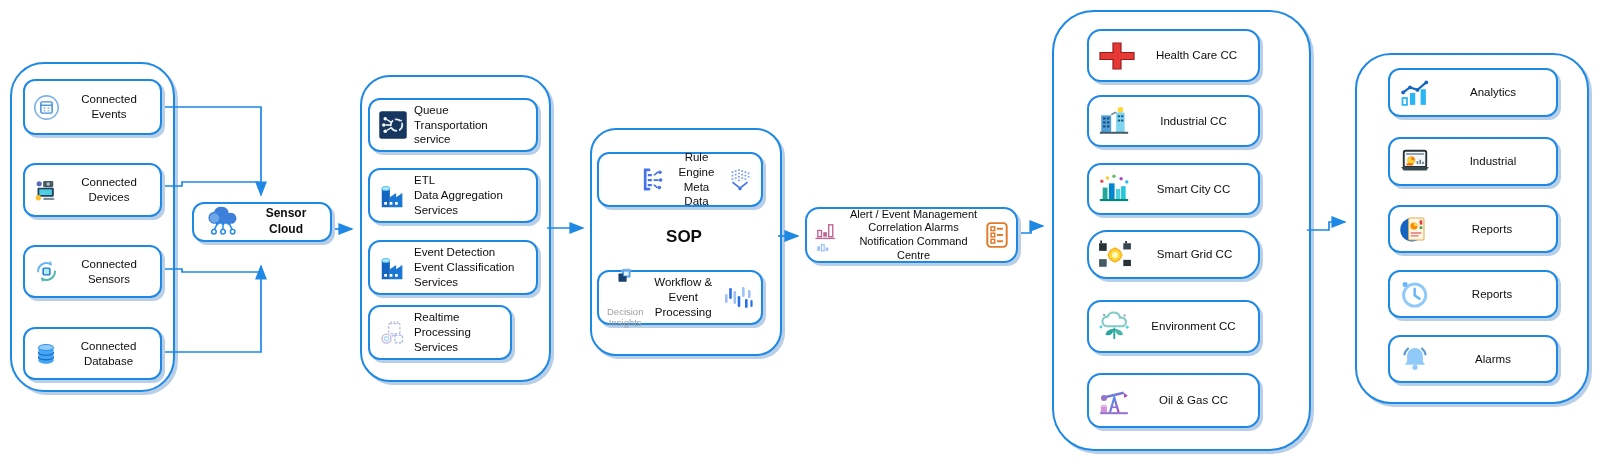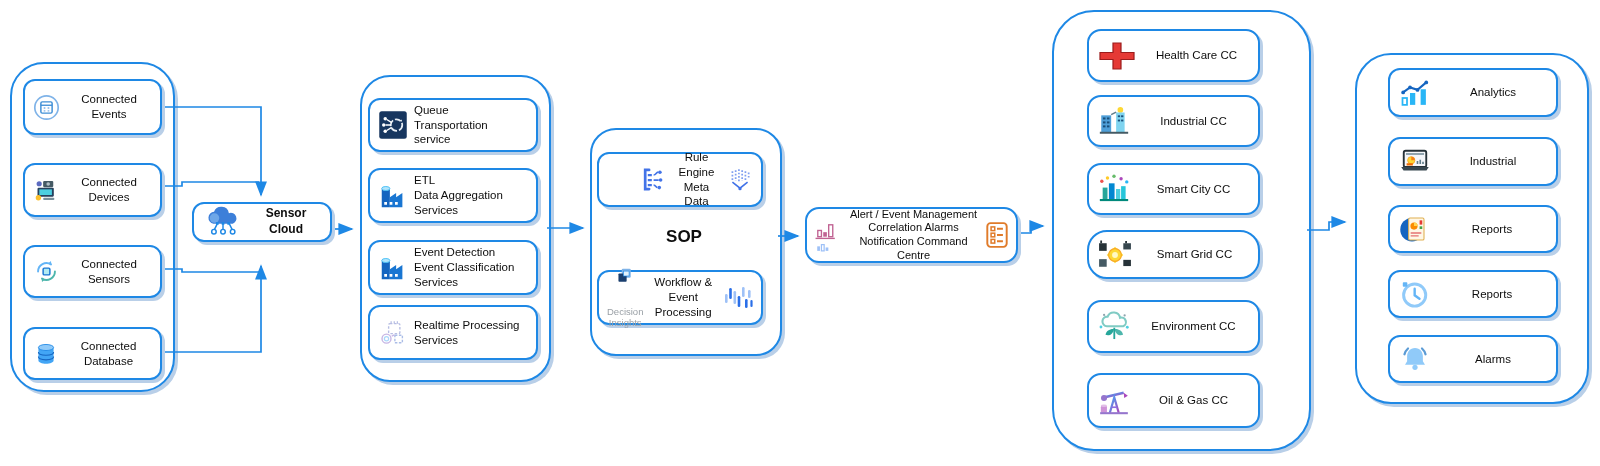--- a/index.html
+++ b/index.html
@@ -180,21 +180,21 @@
         <rect x="5" y="16.8" width="2.2" height="2.2" fill="#fff"></rect>
         <rect x="9.3" y="16.8" width="2.2" height="2.2" fill="#fff"></rect>
         <rect x="13.6" y="16.8" width="2.2" height="2.2" fill="#fff"></rect>
       </svg>
     </span>
     <div class="label left">Event Detection
 Event Classification
 Services</div>
   </div>
 
-  <div class="node" style="left:368px;top:305px;width:170px;height:55px;justify-content:flex-end;">
+  <div class="node" style="left:368px;top:305px;width:144px;height:55px;justify-content:flex-end;">
     <span class="icon">
       <svg width="30" height="30" viewBox="0 0 24 24" opacity="0.75">
         <rect x="8.5" y="4.5" width="9" height="8" rx="1" fill="none" stroke="#9fa8da" stroke-width="1.1" stroke-dasharray="2 1.4"></rect>
         <path d="M10.5 2.5v2M13 2.5v2M15.5 2.5v2" stroke="#9fa8da" stroke-width="1"></path>
         <circle cx="6.8" cy="16.5" r="3.6" fill="none" stroke="#b39ddb" stroke-width="1.1"></circle>
         <circle cx="6.8" cy="16.5" r="1.7" fill="none" stroke="#90caf9" stroke-width="1"></circle>
         <rect x="13.5" y="13.8" width="6" height="6" fill="none" stroke="#90a7e0" stroke-width="1.1" stroke-dasharray="2 1.2"></rect>
         <path d="M11 14.5l2-1" stroke="#b39ddb" stroke-width="1"></path>
       </svg>
     </span>

